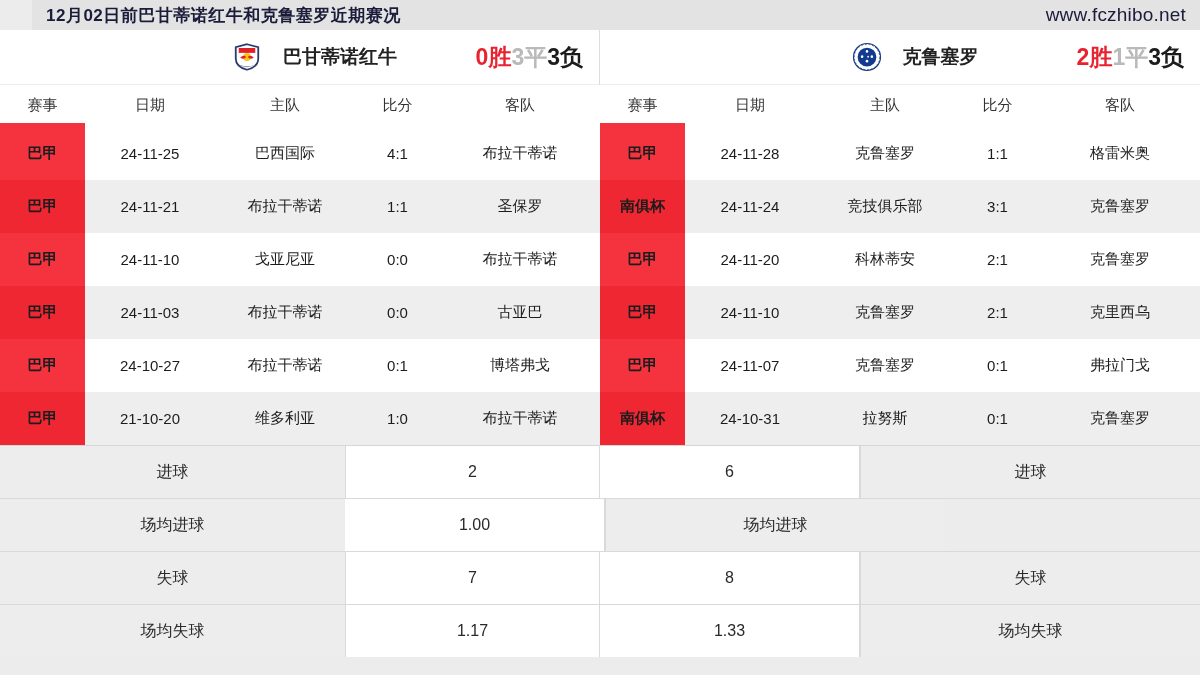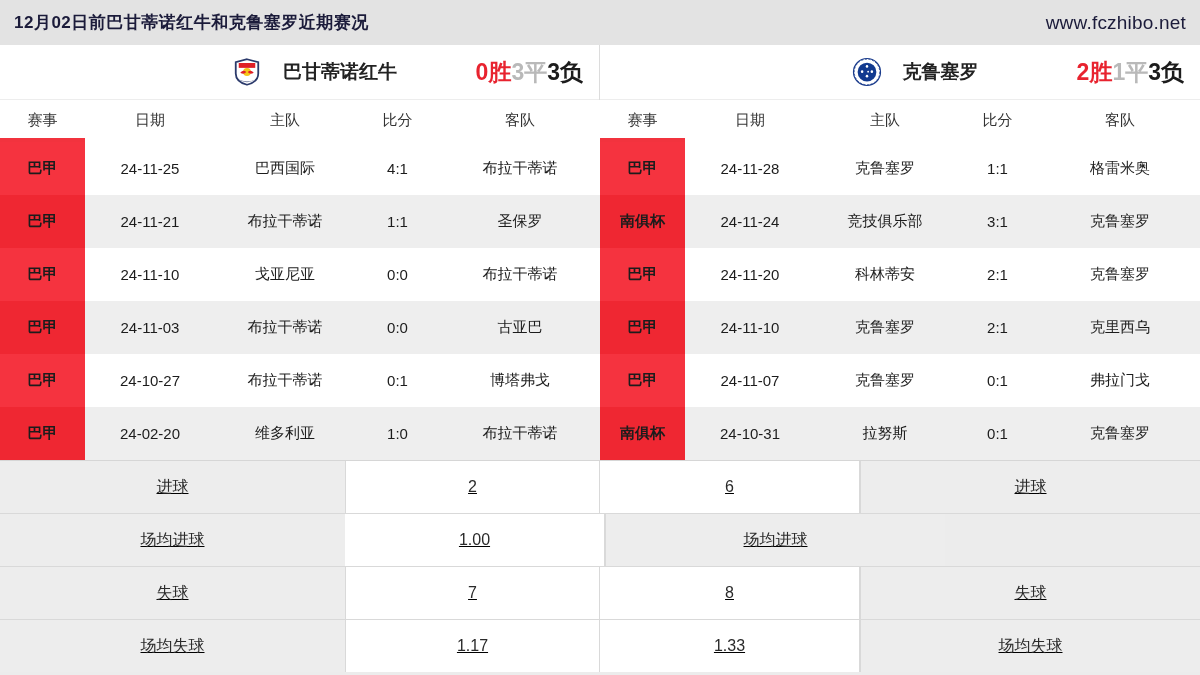--- a/index.html
+++ b/index.html
@@ -6,23 +6,23 @@
     margin: 0; padding: 0;
     width: 1200px; height: 675px;
     background: #e8e8e8;
     font-family: "Liberation Sans", "DejaVu Sans", sans-serif;
     overflow: hidden;
   }
   .page { position: relative; width: 1200px; height: 675px; background: #ececec; }
 
   
   .topbar {
-    height: 45px; background: #e3e3e3;
+    height: 30px; background: #e3e3e3;
     display: flex; align-items: center; justify-content: space-between;
-    padding: 0 14px; box-sizing: border-box;
+    padding: 0 14px; box-sizing: border-box; margin-left: 32px;
   }
   .topbar .title {
     font-size: 17px; font-weight: bold; color: #1b1b3a; letter-spacing: .5px;
     white-space: nowrap;
   }
   .topbar .site {
     font-size: 19px; font-weight: normal; color: #1b1b3a; letter-spacing: .2px;
   }
 
   
@@ -73,21 +73,21 @@
   td.score { font-size: 15px; color: #1b1b1b; }
 
   
   col.c-badge { width: 85px; }
   col.c-date  { width: 130px; }
   col.c-home  { width: 140px; }
   col.c-score { width: 85px; }
   col.c-away  { width: 160px; }
 
   
-  .stats { width: 1200px; border-top: 1px solid #d6d6d6; box-sizing: border-box; text-decoration: underline; }
+  .stats { width: 1200px; border-top: 1px solid #d6d6d6; box-sizing: border-box; }
   .stat-row { display: flex; height: 52px; border-bottom: 1px solid #d9d9d9; }
   .stat-row:last-child { border-bottom: none; }
   .stat-cell {
     display: flex; align-items: center; justify-content: center;
     font-size: 16px; color: #2a2a2a; box-sizing: border-box;
   }
   .stat-label { width: 345px; background: #ededed; }
   .stat-val   { width: 255px; background: #ffffff; border-left: 1px solid #d9d9d9; border-right: 1px solid #d9d9d9;}
   .stat-val.right-val { width: 260px; border-left: none; }
   .stat-label.right-label { width: 340px; border-left: 1px solid #d9d9d9; }
@@ -173,21 +173,21 @@
           </tr>
           <tr class="r-odd">
             <td class="badge">巴甲</td>
             <td class="date">24-10-27</td>
             <td>布拉干蒂诺</td>
             <td class="score">0:1</td>
             <td>博塔弗戈</td>
           </tr>
           <tr class="r-even">
             <td class="badge">巴甲</td>
-            <td class="date">24-02-20</td>
+            <td class="date">21-10-20</td>
             <td>维多利亚</td>
             <td class="score">1:0</td>
             <td>布拉干蒂诺</td>
           </tr>
         </tbody>
       </table>
     </div>
 
     <div class="panel right">
 

